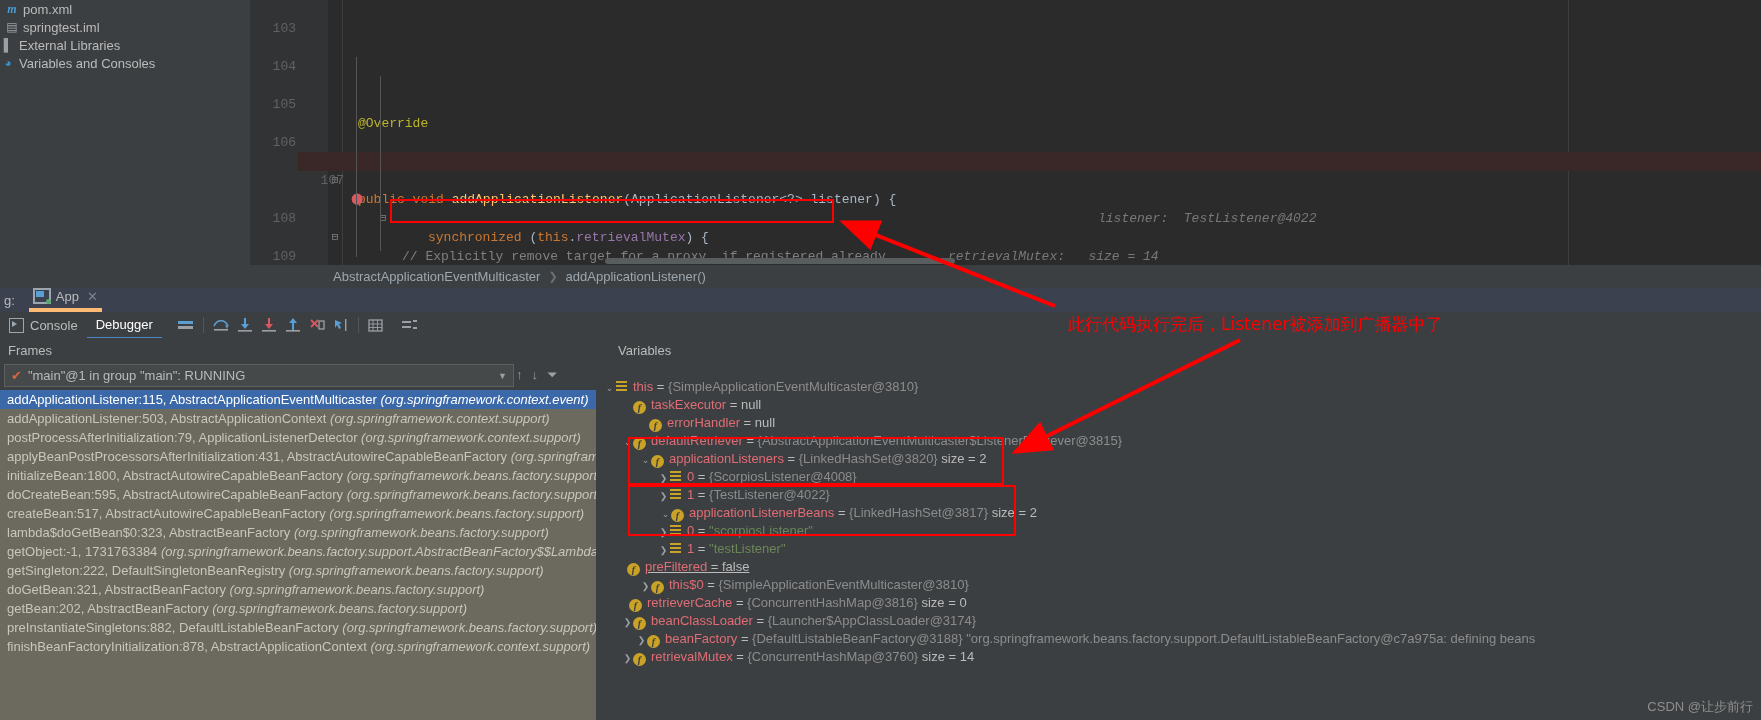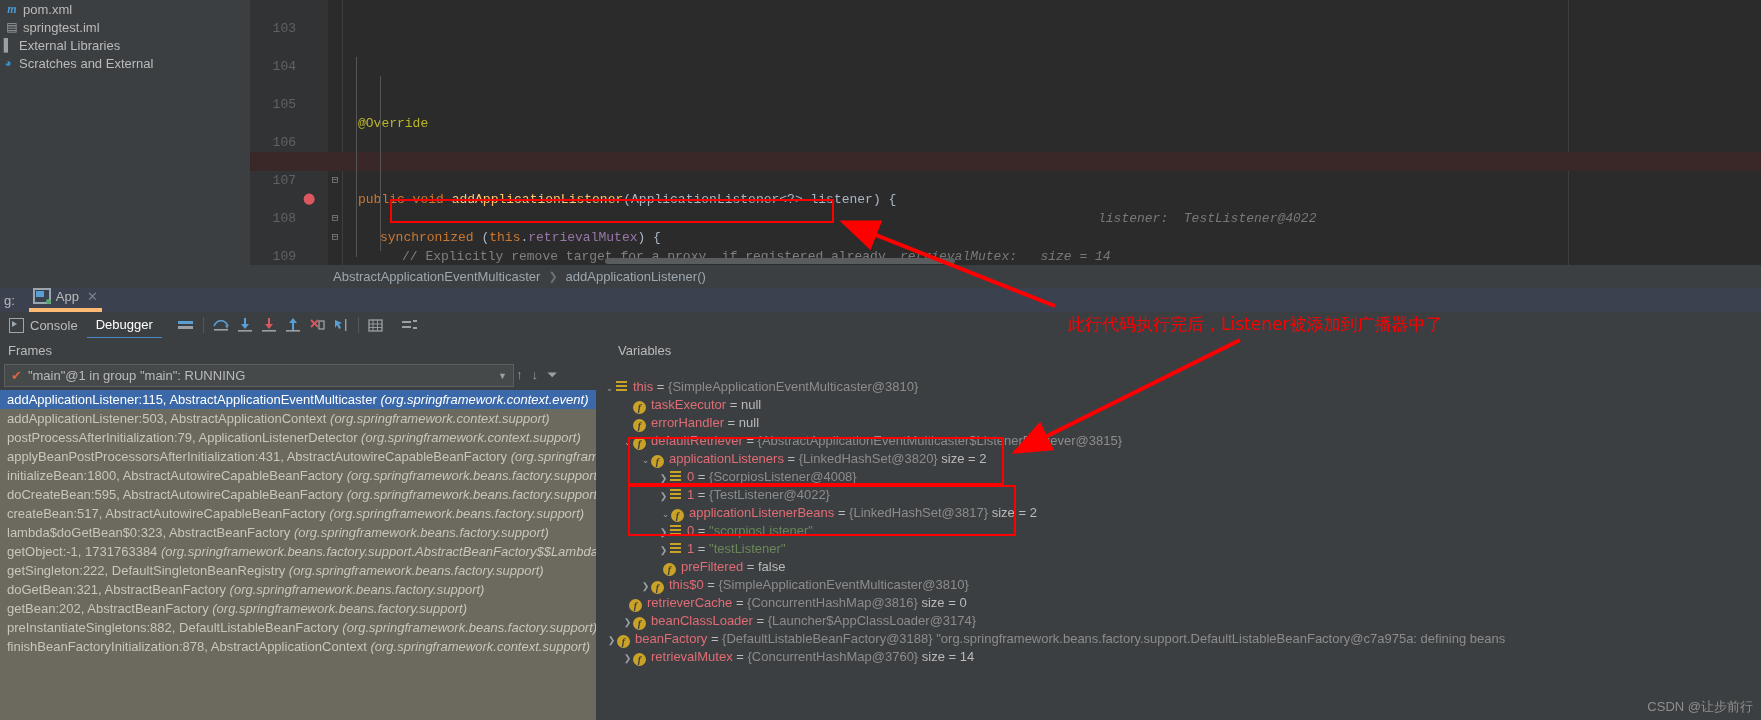--- a/index.html
+++ b/index.html
@@ -17,21 +17,21 @@
 
   
   .editor{position:absolute;left:250px;top:0;width:1511px;height:265px;background:#2b2b2b;overflow:hidden;}
   .gutter{position:absolute;left:0;top:0;width:78px;height:265px;background:#313335;}
   .code-area{position:absolute;left:0;top:0;width:1511px;height:265px;}
   .ln-row{position:relative;height:19px;line-height:19px;font-family:"Liberation Mono",monospace;font-size:13px;white-space:pre;}
   .lnum{position:absolute;left:0;width:46px;text-align:right;color:#606366;font-family:"Liberation Mono",monospace;font-size:13px;}
   .gmark{position:absolute;left:50px;width:26px;text-align:left;font-size:11px;}
   .fold{position:absolute;left:78px;width:14px;text-align:center;color:#808080;font-size:11px;}
   .ctext{position:absolute;left:100px;color:#a9b7c6;}
-  .row-bp{background:#3a2727;}
+  .row-bp{background:#3a2727;margin-left:48px;}
 
   .k{color:#cc7832;}
   .cm{color:#808080;}
   .an{color:#bbb529;}
   .fld{color:#9876aa;}
   .mth{color:#ffc66d;}
   .pl{color:#a9b7c6;}
   .hint{color:#787878;font-style:italic;}
 
   .vline{position:absolute;left:1318px;top:0;width:1px;height:265px;background:#3c3f41;}
@@ -105,21 +105,21 @@
     <div class="proj-row">
       <span class="ic iml-icon">▤</span>
       <span>springtest.iml</span>
     </div>
     <div class="proj-row" style="padding-left:0">
       <span class="ic lib-icon">▌</span>
       <span>External Libraries</span>
     </div>
     <div class="proj-row" style="padding-left:0">
       <span class="ic scr-icon">◕</span>
-      <span>Scratches and External</span>
+      <span>Variables and Consoles</span>
     </div>
   </div>
 
   <div class="editor">
     <div class="gutter"></div>
     <div class="gut-line"></div>
     <div class="vline"></div>
 
     <div class="code-area">
 
@@ -290,33 +290,33 @@
       <div class="fr-row"><span>preInstantiateSingletons:882, DefaultListableBeanFactory </span><i>(org.springframework.beans.factory.support)</i></div>
       <div class="fr-row"><span>finishBeanFactoryInitialization:878, AbstractApplicationContext </span><i>(org.springframework.context.support)</i></div>
     </div>
 
   <div class="vars-hdr">
     <span>Variables</span>
   </div>
   <div class="vars-list" id="vars-list">
       <div class="v-row" style="padding-left: 8px;"><span class="v-tw">⌄</span><span class="v-ic ic-obj"></span><span class="v-name">this</span><span class="v-eq"> = </span><span class="v-val">{SimpleApplicationEventMulticaster@3810}</span></div>
       <div class="v-row" style="padding-left: 26px;"><span class="v-tw"></span><span class="v-ic ic-field">f</span><span class="v-name">taskExecutor</span><span class="v-eq"> = </span><span class="v-eq">null</span></div>
-      <div class="v-row" style="padding-left: 26px;"><span class="v-tw"></span><span class="v-ic ic-field">f</span><span class="v-name">errorHandler</span><span class="v-eq"> = </span><span class="v-eq">null</span></div>
+      <div class="v-row" style="padding-left: 42px;"><span class="v-tw"></span><span class="v-ic ic-field">f</span><span class="v-name">errorHandler</span><span class="v-eq"> = </span><span class="v-eq">null</span></div>
       <div class="v-row" style="padding-left: 26px;"><span class="v-tw">⌄</span><span class="v-ic ic-field">f</span><span class="v-name">defaultRetriever</span><span class="v-eq"> = </span><span class="v-val">{AbstractApplicationEventMulticaster$ListenerRetriever@3815}</span></div>
       <div class="v-row" style="padding-left: 44px;"><span class="v-tw">⌄</span><span class="v-ic ic-field">f</span><span class="v-name">applicationListeners</span><span class="v-eq"> = </span><span class="v-val">{LinkedHashSet@3820}</span><span class="v-sz">  size = 2</span></div>
       <div class="v-row" style="padding-left: 62px;"><span class="v-tw">❯</span><span class="v-ic ic-obj"></span><span class="v-name">0</span><span class="v-eq"> = </span><span class="v-val">{ScorpiosListener@4008}</span></div>
       <div class="v-row" style="padding-left: 62px;"><span class="v-tw">❯</span><span class="v-ic ic-obj"></span><span class="v-name">1</span><span class="v-eq"> = </span><span class="v-val">{TestListener@4022}</span></div>
       <div class="v-row" style="padding-left: 64px;"><span class="v-tw">⌄</span><span class="v-ic ic-field">f</span><span class="v-name">applicationListenerBeans</span><span class="v-eq"> = </span><span class="v-val">{LinkedHashSet@3817}</span><span class="v-sz">  size = 2</span></div>
       <div class="v-row" style="padding-left: 62px;"><span class="v-tw">❯</span><span class="v-ic ic-obj"></span><span class="v-name">0</span><span class="v-eq"> = </span><span class="v-str">"scorpiosListener"</span></div>
       <div class="v-row" style="padding-left: 62px;"><span class="v-tw">❯</span><span class="v-ic ic-obj"></span><span class="v-name">1</span><span class="v-eq"> = </span><span class="v-str">"testListener"</span></div>
-      <div class="v-row" style="padding-left: 56px;"><span class="v-tw"></span><span class="v-ic ic-field">f</span><span class="v-name">preFiltered</span><span class="v-eq"> = </span><span class="v-eq">false</span></div>
+      <div class="v-row" style="padding-left: 20px; text-decoration: underline;"><span class="v-tw"></span><span class="v-ic ic-field">f</span><span class="v-name">preFiltered</span><span class="v-eq"> = </span><span class="v-eq">false</span></div>
       <div class="v-row" style="padding-left: 44px;"><span class="v-tw">❯</span><span class="v-ic ic-field">f</span><span class="v-name">this$0</span><span class="v-eq"> = </span><span class="v-val">{SimpleApplicationEventMulticaster@3810}</span></div>
       <div class="v-row" style="padding-left: 22px;"><span class="v-tw"></span><span class="v-ic ic-field">f</span><span class="v-name">retrieverCache</span><span class="v-eq"> = </span><span class="v-val">{ConcurrentHashMap@3816}</span><span class="v-sz">  size = 0</span></div>
       <div class="v-row" style="padding-left: 26px;"><span class="v-tw">❯</span><span class="v-ic ic-field">f</span><span class="v-name">beanClassLoader</span><span class="v-eq"> = </span><span class="v-val">{Launcher$AppClassLoader@3174}</span></div>
-      <div class="v-row" style="padding-left: 10px;"><span class="v-tw">❯</span><span class="v-ic ic-field">f</span><span class="v-name">beanFactory</span><span class="v-eq"> = </span><span class="v-val">{DefaultListableBeanFactory@3188} "org.springframework.beans.factory.support.DefaultListableBeanFactory@c7a975a: defining beans</span></div>
+      <div class="v-row" style="padding-left: 40px;"><span class="v-tw">❯</span><span class="v-ic ic-field">f</span><span class="v-name">beanFactory</span><span class="v-eq"> = </span><span class="v-val">{DefaultListableBeanFactory@3188} "org.springframework.beans.factory.support.DefaultListableBeanFactory@c7a975a: defining beans</span></div>
       <div class="v-row" style="padding-left: 26px;"><span class="v-tw">❯</span><span class="v-ic ic-field">f</span><span class="v-name">retrievalMutex</span><span class="v-eq"> = </span><span class="v-val">{ConcurrentHashMap@3760}</span><span class="v-sz">  size = 14</span></div>
     </div>
 
   <div class="redbox" style="left:390px;top:199px;width:440px;height:20px;"></div>
   <div class="redbox" style="left:628px;top:437px;width:372px;height:44px;"></div>
   <div class="redbox" style="left:628px;top:485px;width:384px;height:47px;"></div>
 
   <svg class="arrows">
     <defs>
       <marker id="ah" markerWidth="10" markerHeight="8" refX="9" refY="4" orient="auto">

